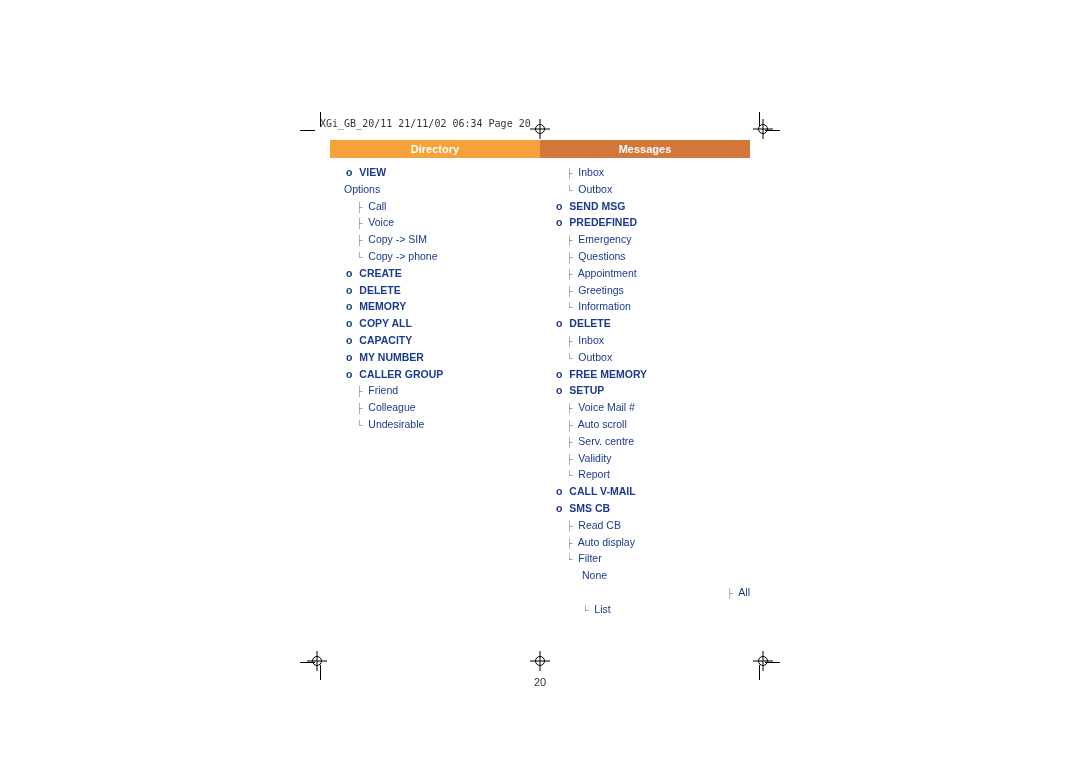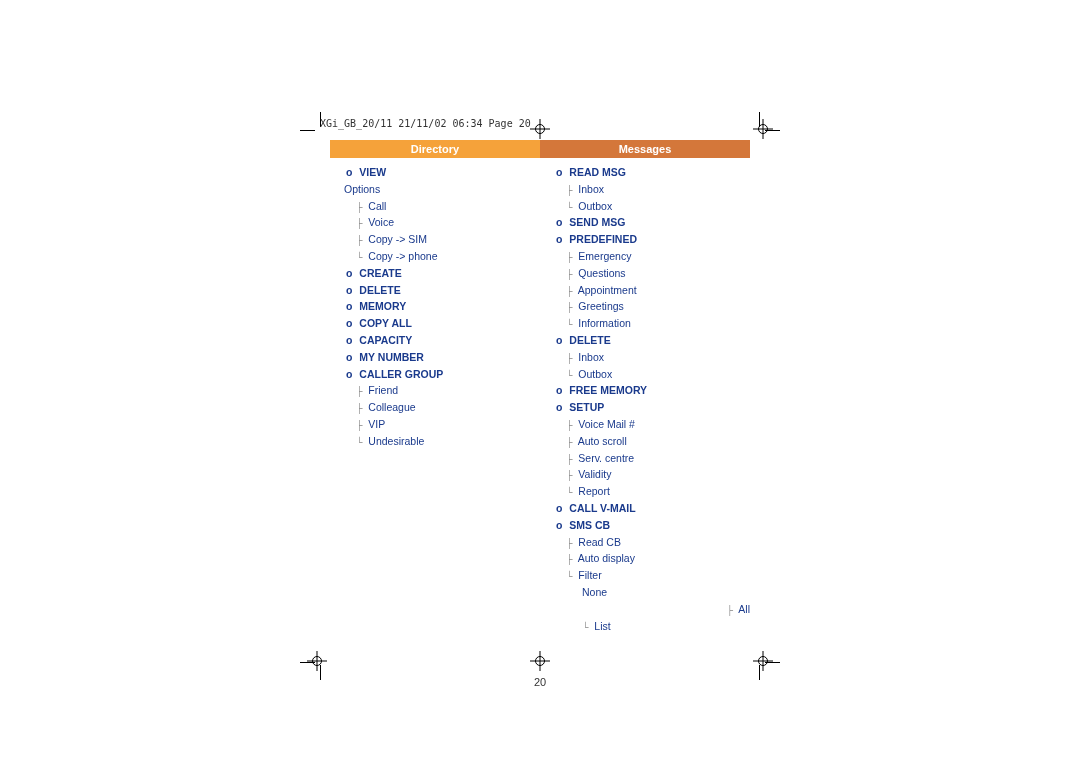--- a/index.html
+++ b/index.html
@@ -264,39 +264,31 @@
         </li>
         <li class="menu-item sub-deeper">
           <span class="tree-line">├</span>
           <span>Friend</span>
         </li>
         <li class="menu-item sub-deeper">
           <span class="tree-line">├</span>
           <span>Colleague</span>
         </li>
         <li class="menu-item sub-deeper">
-          <span class="tree-line">├</span>
-          <span>VIP</span>
-        </li>
-        <li class="menu-item sub-deeper">
           <span class="tree-line">└</span>
           <span>Undesirable</span>
         </li>
 
       </ul>
     </div>
 
     <div class="column">
       <div class="col-header col-header-messages">Messages</div>
       <ul class="menu-list">
 
-        <li class="menu-item bold-blue">
-          <span class="bullet">o</span>
-          <strong>READ MSG</strong>
-        </li>
         <li class="menu-item sub-deeper">
           <span class="tree-line">├</span>
           <span>Inbox</span>
         </li>
         <li class="menu-item sub-deeper">
           <span class="tree-line">└</span>
           <span>Outbox</span>
         </li>
 
         <li class="menu-item bold-blue">

